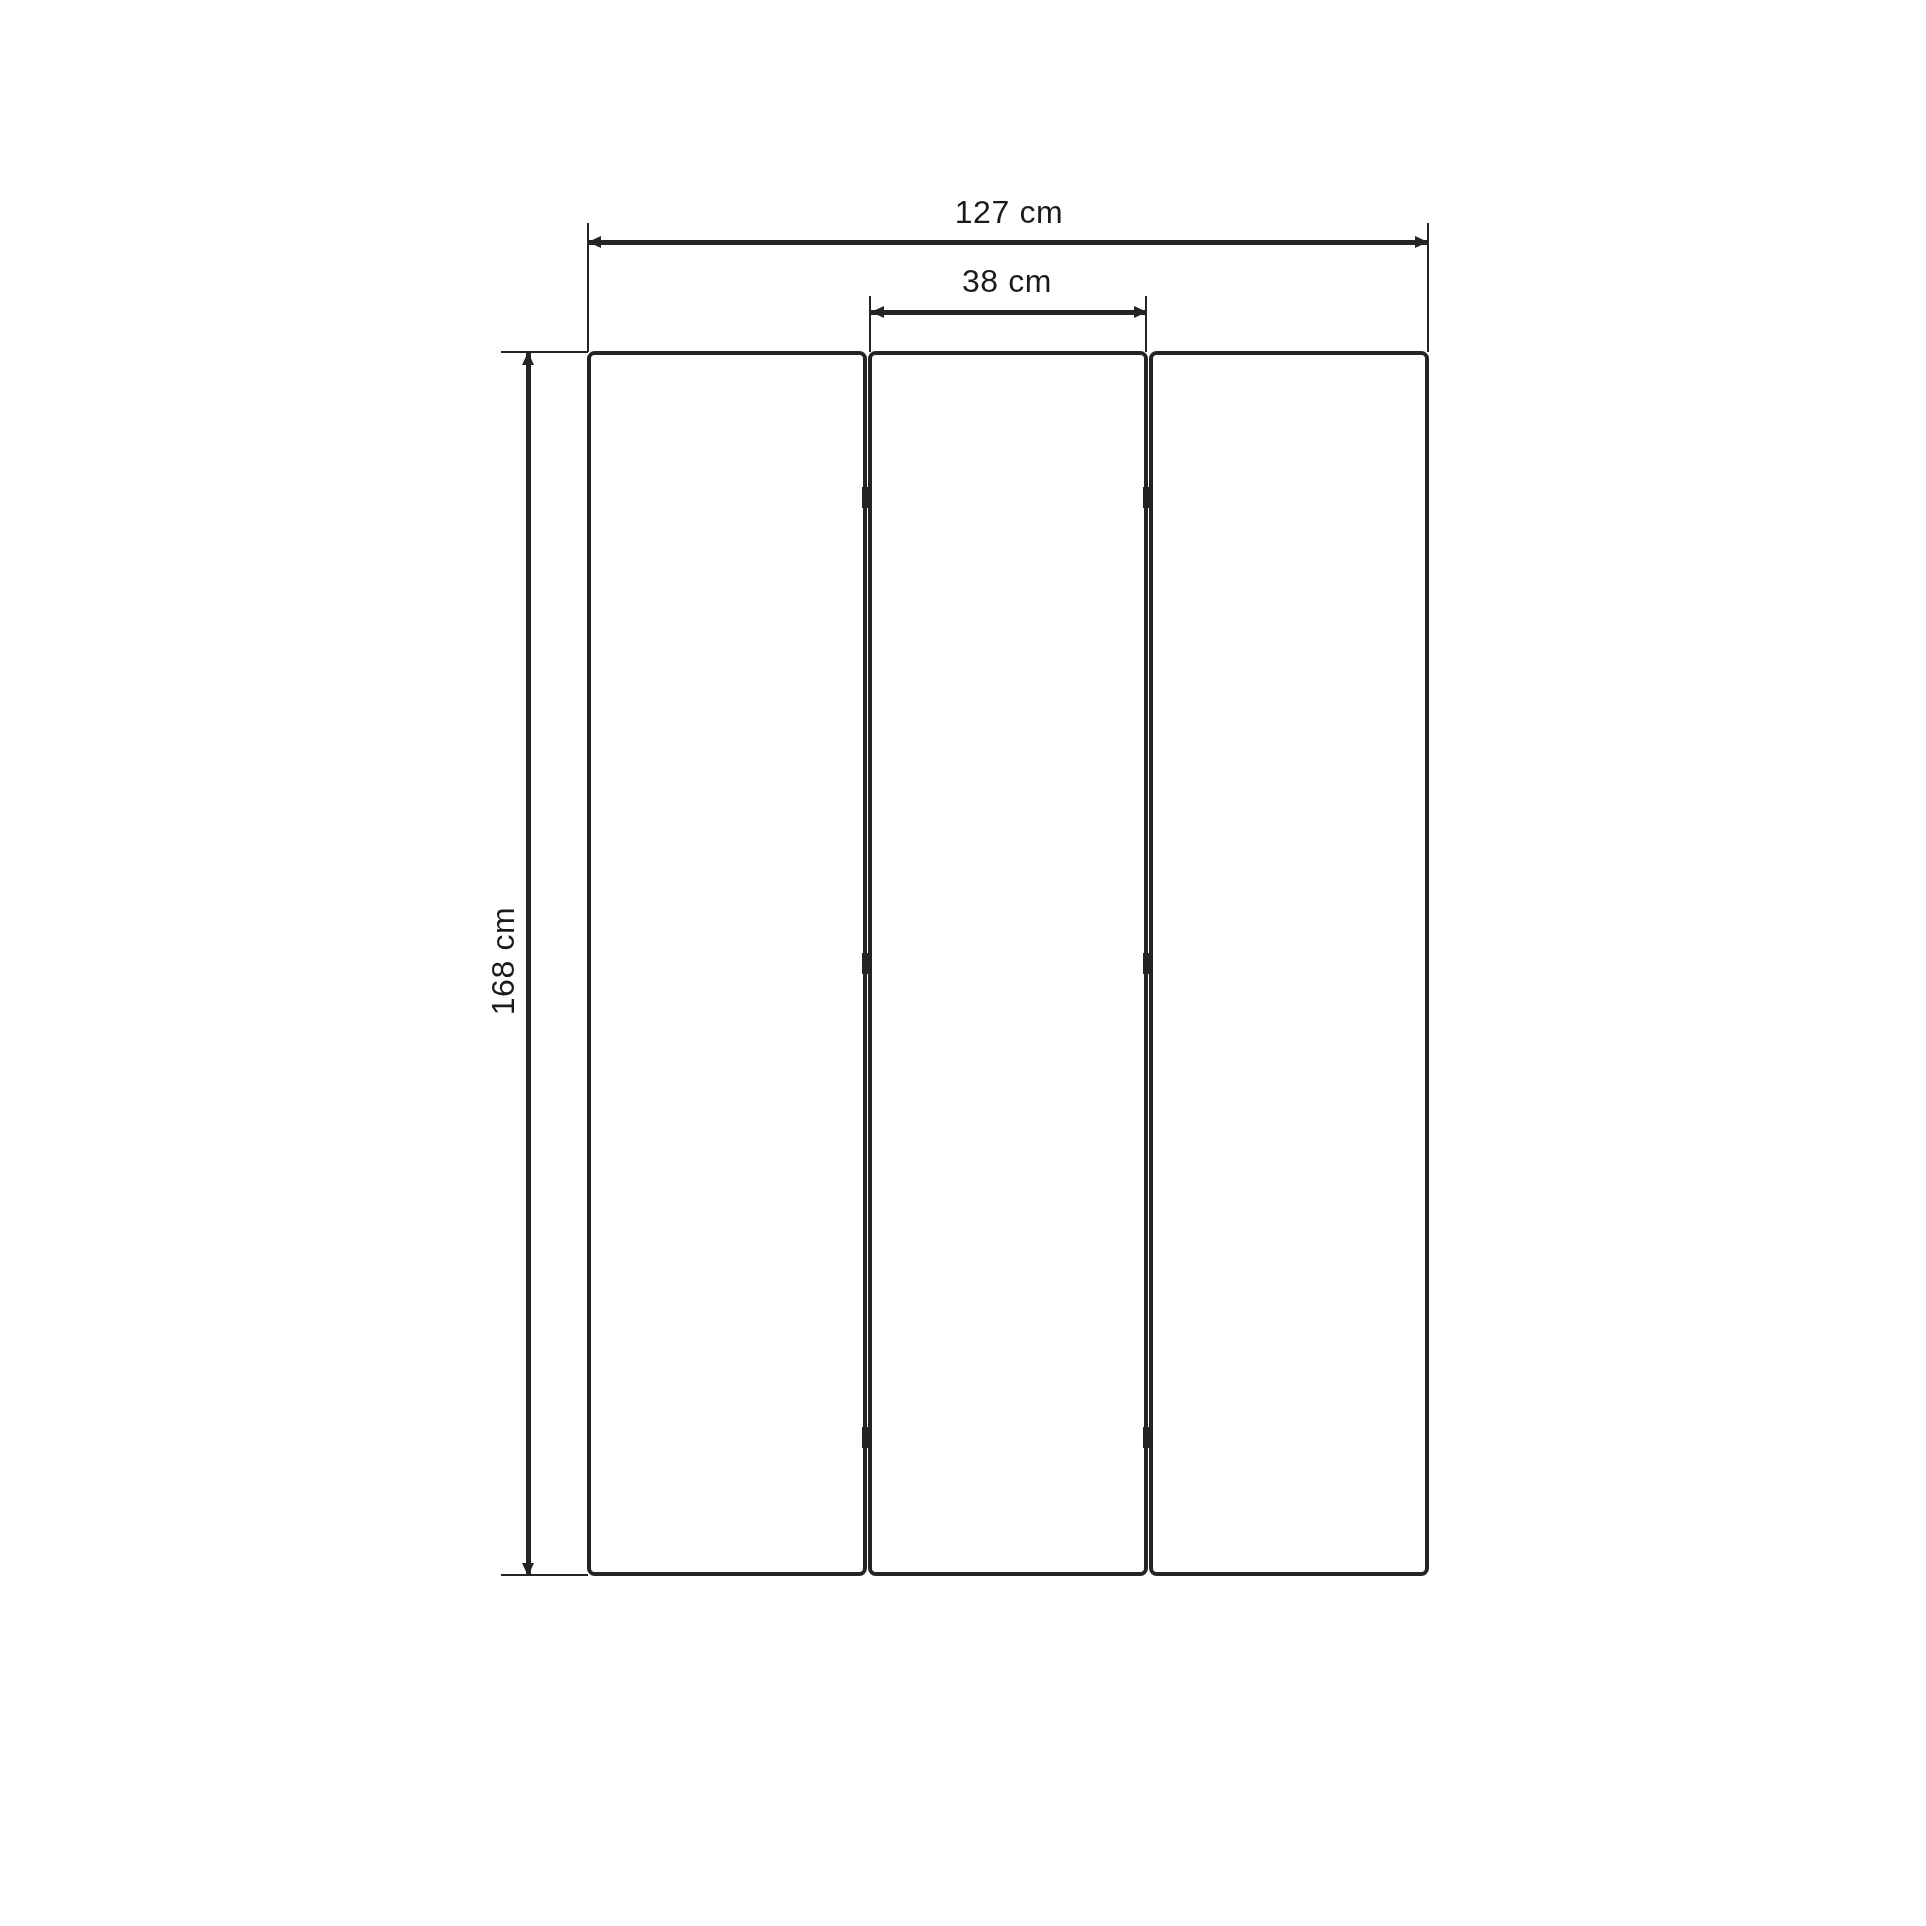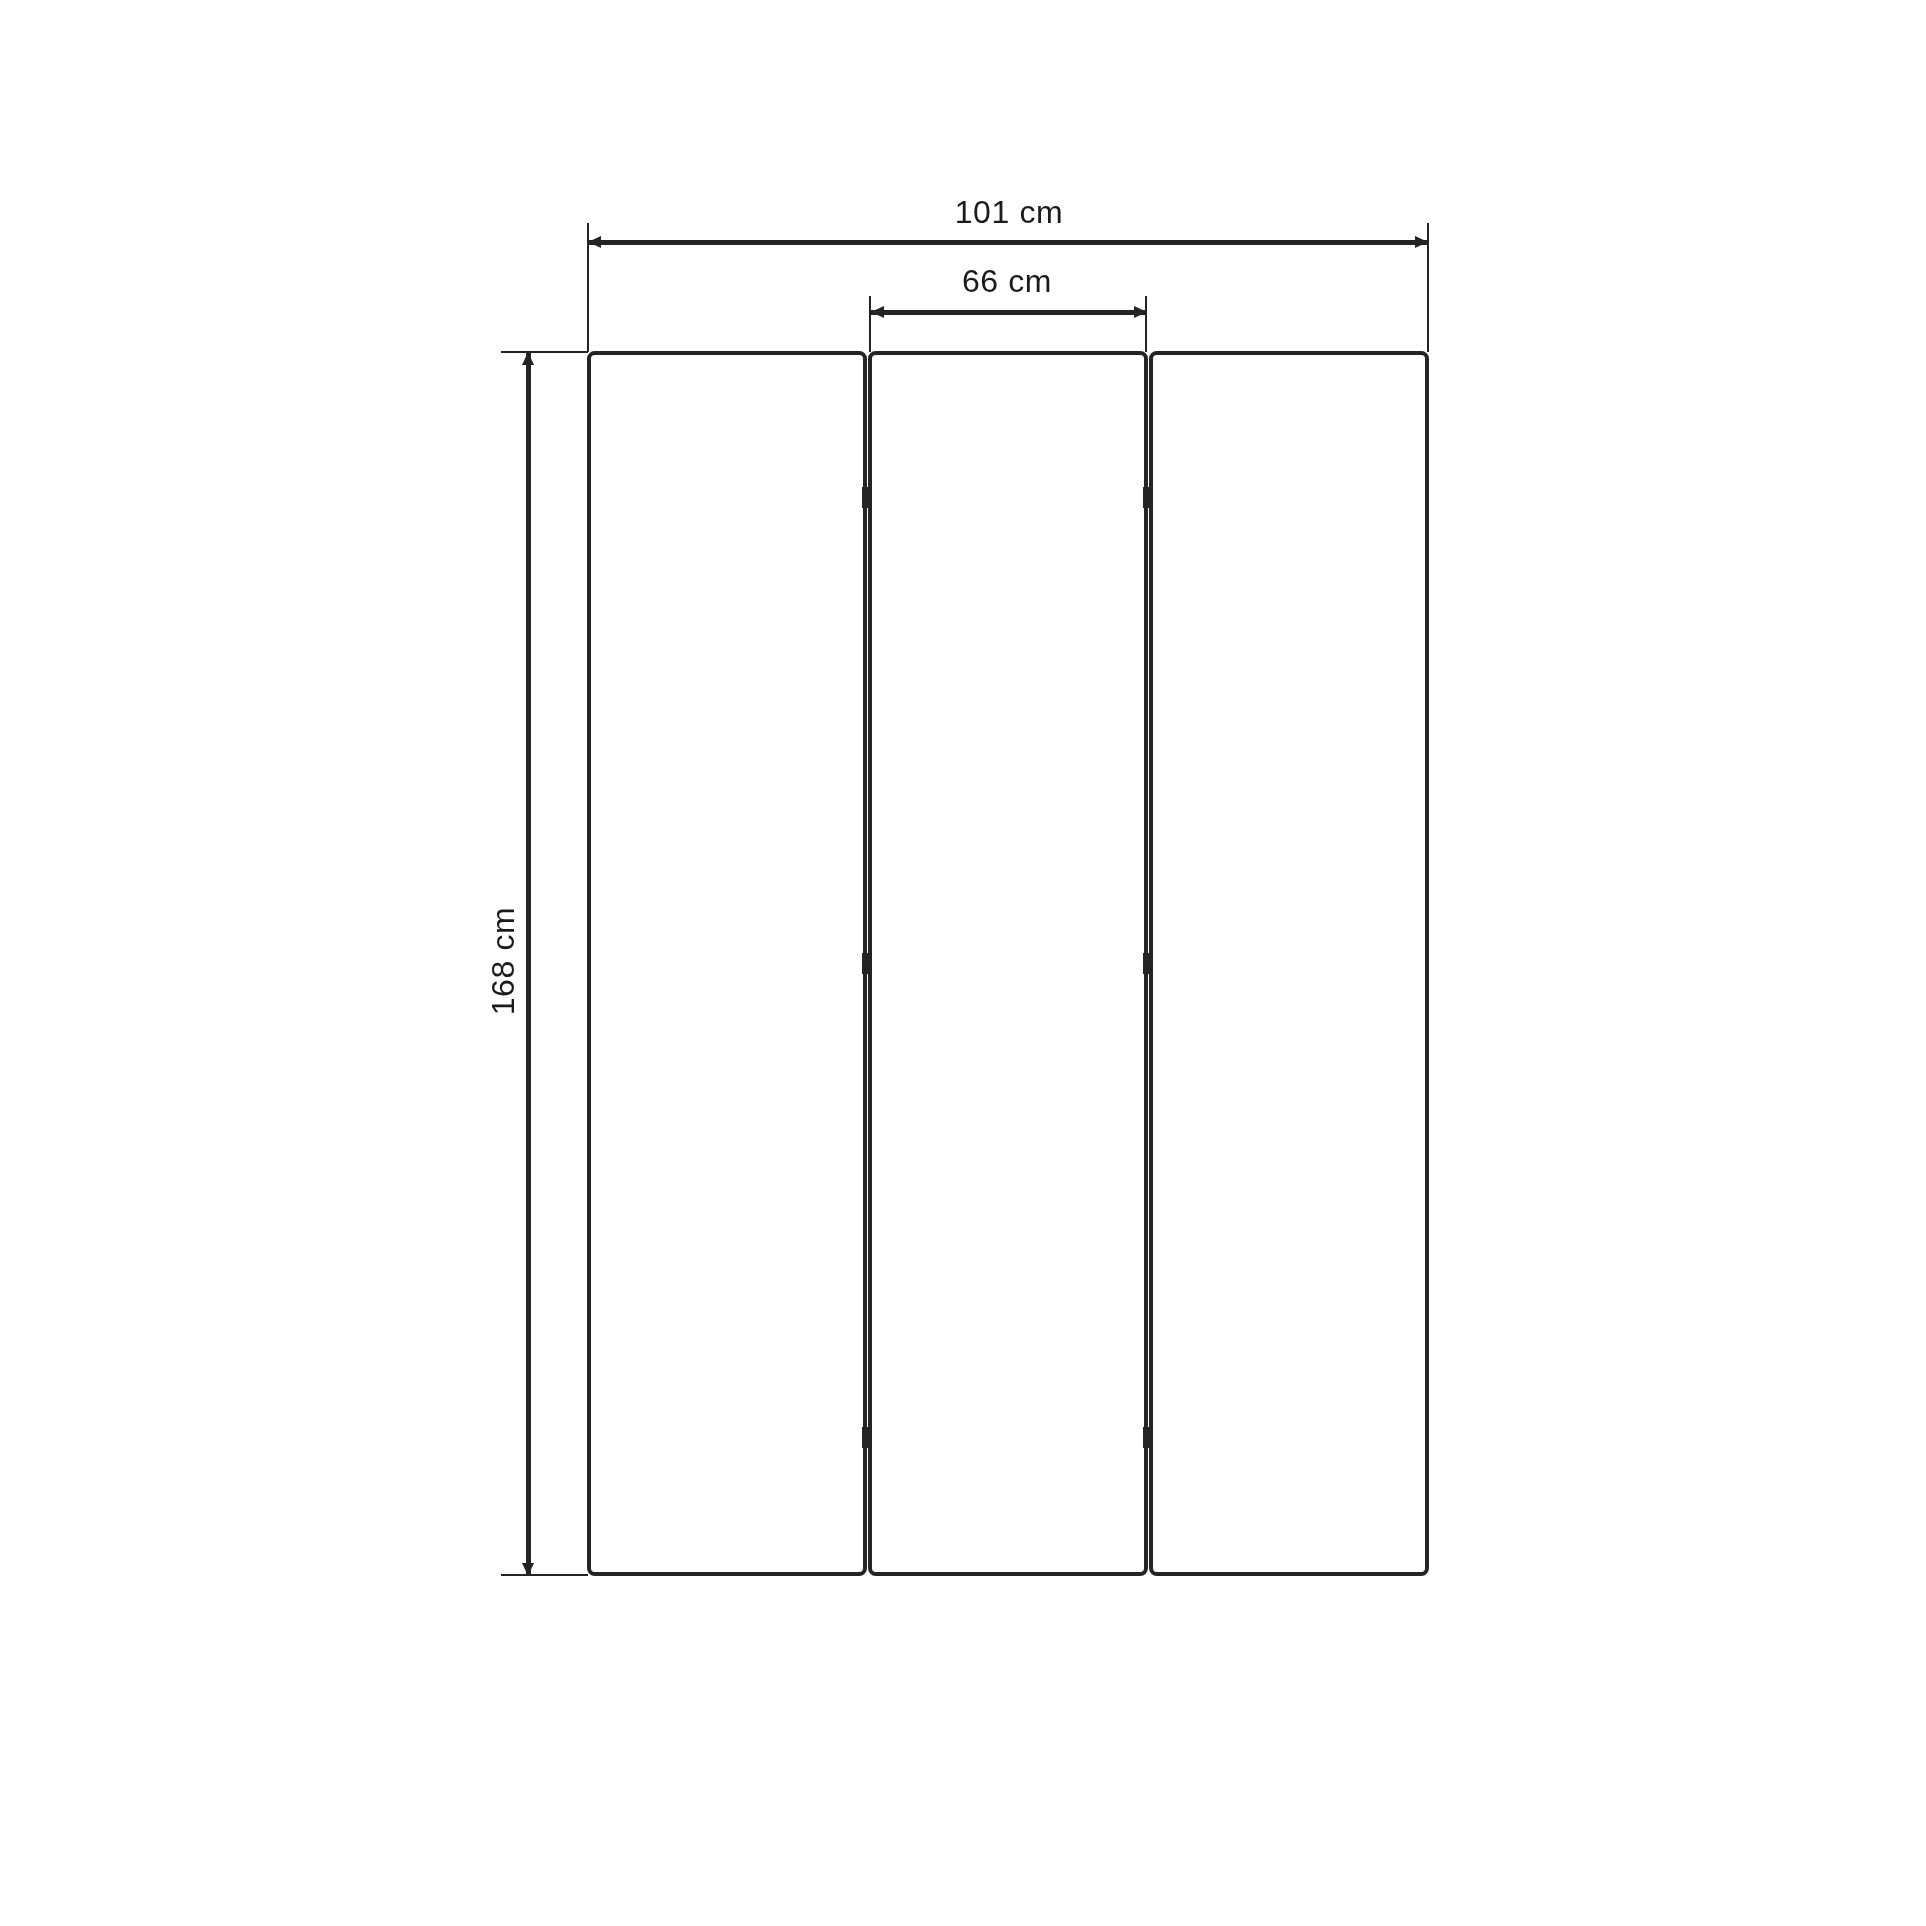--- a/index.html
+++ b/index.html
@@ -91,28 +91,28 @@
   <div class="panel p3"></div>
 
   <div class="hinge g1 r1"></div>
   <div class="hinge g1 r2"></div>
   <div class="hinge g1 r3"></div>
 
   <div class="hinge g2 r1"></div>
   <div class="hinge g2 r2"></div>
   <div class="hinge g2 r3"></div>
 
-  <div class="dim-label lbl114">101 cm</div>
+  <div class="dim-label lbl114">127 cm</div>
   <div class="ext v ext114l"></div>
   <div class="ext v ext114r"></div>
   <div class="dimline dl114"></div>
   <div class="arr horiz a114l"></div>
   <div class="arr horiz a114r"></div>
 
-  <div class="dim-label lbl38">66 cm</div>
+  <div class="dim-label lbl38">38 cm</div>
   <div class="ext v ext38l"></div>
   <div class="ext v ext38r"></div>
   <div class="dimline dl38"></div>
   <div class="arr horiz a38l"></div>
   <div class="arr horiz a38r"></div>
 
   <div class="dim-label lbl168">168 cm</div>
   <div class="ext h ext168t"></div>
   <div class="ext h ext168b"></div>
   <div class="dimline dl168"></div>

